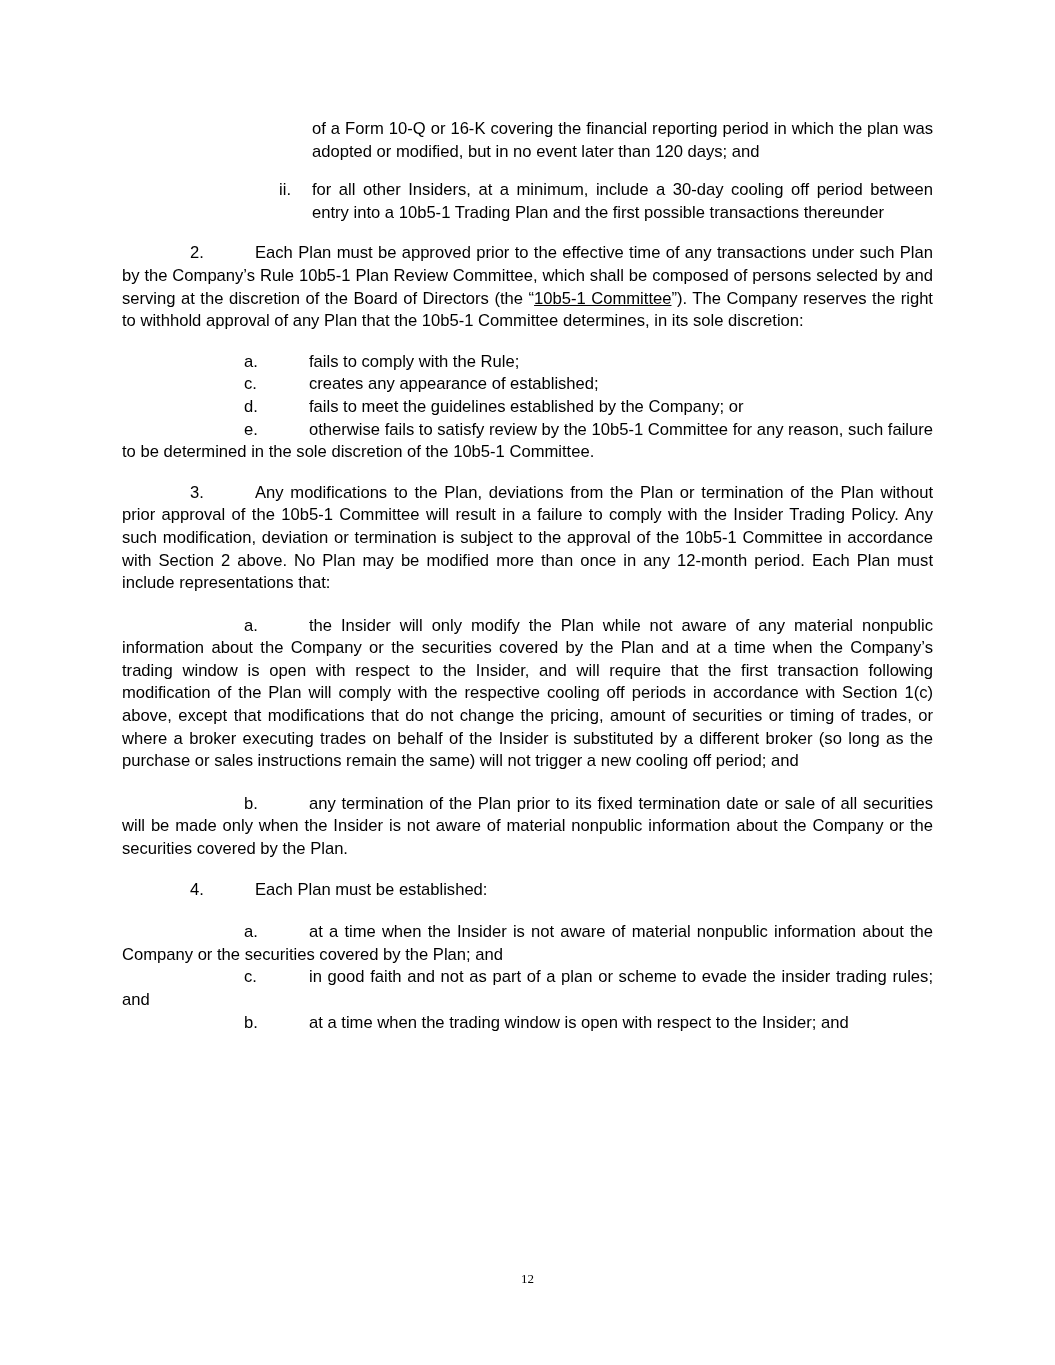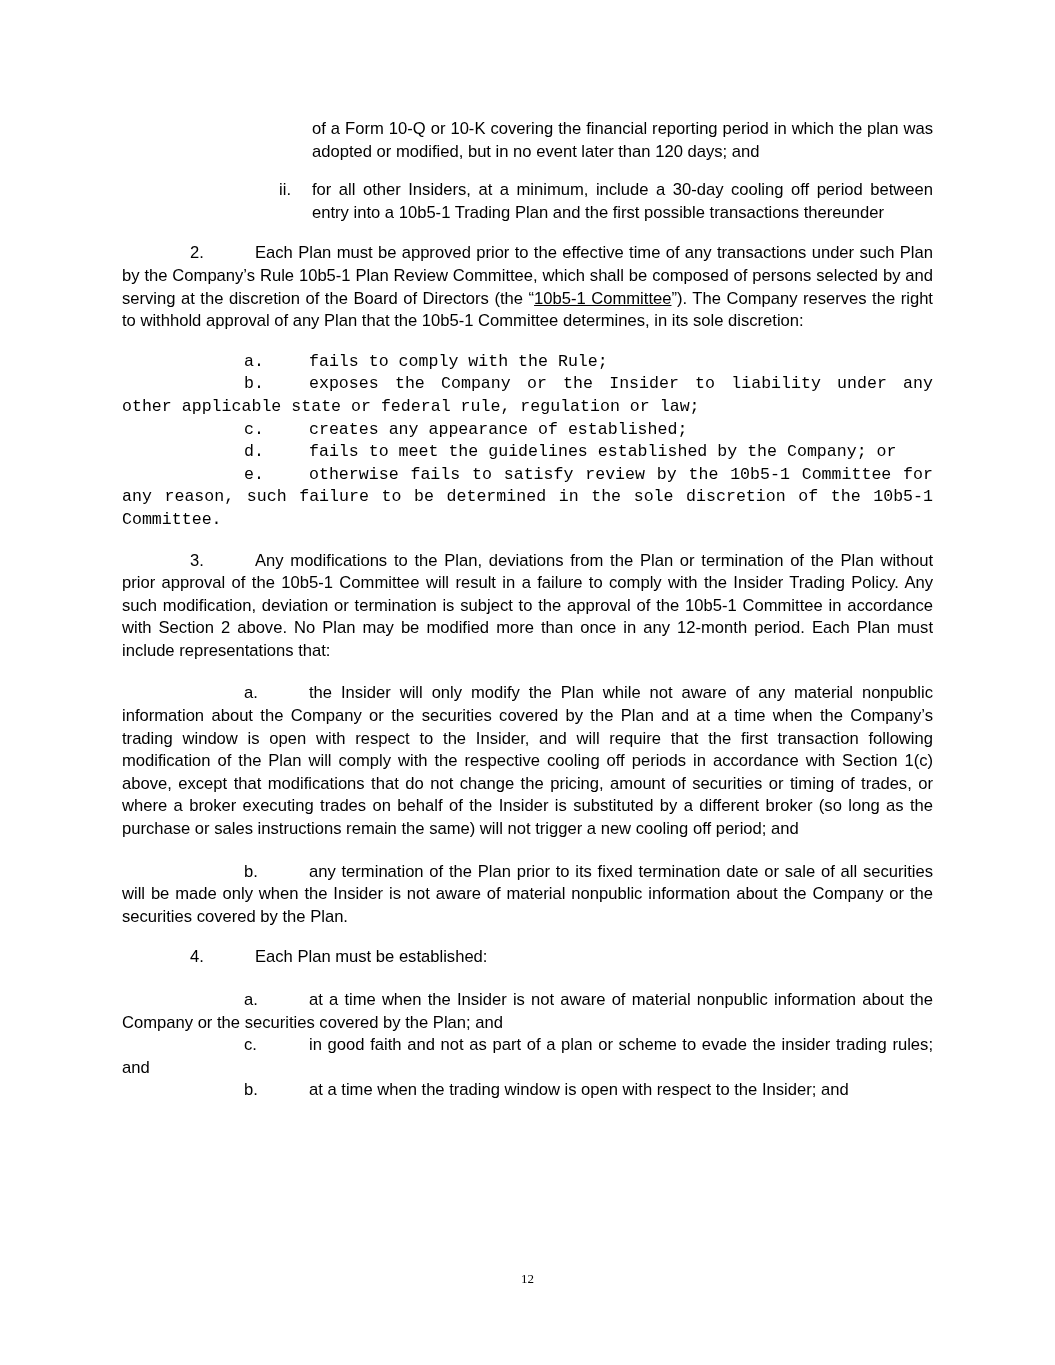--- a/index.html
+++ b/index.html
@@ -44,21 +44,20 @@
   }
   .para {
     margin-top: 16px;
     text-indent: 68px;
   }
   .list-tight {
     margin-top: 18px;
   }
   .list-row {
     text-align: justify;
-    font-family: Liberation Mono, monospace;
   }
   .list-row .lbl {
     display: inline-block;
     width: 65px;
     margin-left: 122px;
   }
   .hangpara {
     margin-top: 16px;
     text-align: justify;
   }
@@ -83,37 +82,34 @@
     text-align: center;
     font-size: 13px;
     font-family: "Liberation Serif", serif;
   }
 </style>
 </head>
 <body>
 
 <div class="page">
 
-  <div class="body-text indent-block">of a Form 10-Q or 10-K covering the financial reporting period in which the plan was adopted or modified, but in no event later than 120 days; and</div>
+  <div class="body-text indent-block">of a Form 10-Q or 16-K covering the financial reporting period in which the plan was adopted or modified, but in no event later than 120 days; and</div>
 
   <div class="body-text roman-item">
     <span class="marker">ii.</span>
     <span>for all other Insiders, at a minimum, include a 30-day cooling off period between entry into a 10b5-1 Trading Plan and the first possible transactions thereunder</span>
   </div>
 
   <div class="body-text numpara" style="margin-top:18px;">
     <span class="num">2.</span><span>Each Plan must be approved prior to the effective time of any transactions under such Plan by the Company’s Rule 10b5-1 Plan Review Committee, which shall be composed of persons selected by and serving at the discretion of the Board of Directors (the “</span><u class="uline">10b5-1 Committee</u><span>”).  The Company reserves the right to withhold approval of any Plan that the 10b5-1 Committee determines, in its sole discretion:</span>
   </div>
 
   <div class="body-text list-tight">
     <div class="list-row">
       <span class="lbl">a.</span><span>fails to comply with the Rule;</span>
-    </div>
-    <div class="list-row">
-      <span class="lbl">b.</span><span>exposes the Company or the Insider to liability under any other applicable state or federal rule, regulation or law;</span>
     </div>
     <div class="list-row">
       <span class="lbl">c.</span><span>creates any appearance of established;</span>
     </div>
     <div class="list-row">
       <span class="lbl">d.</span><span>fails to meet the guidelines established by the Company; or</span>
     </div>
     <div class="list-row">
       <span class="lbl">e.</span><span>otherwise fails to satisfy review by the 10b5-1 Committee for any reason, such failure to be determined in the sole discretion of the 10b5-1 Committee.</span>
     </div>

